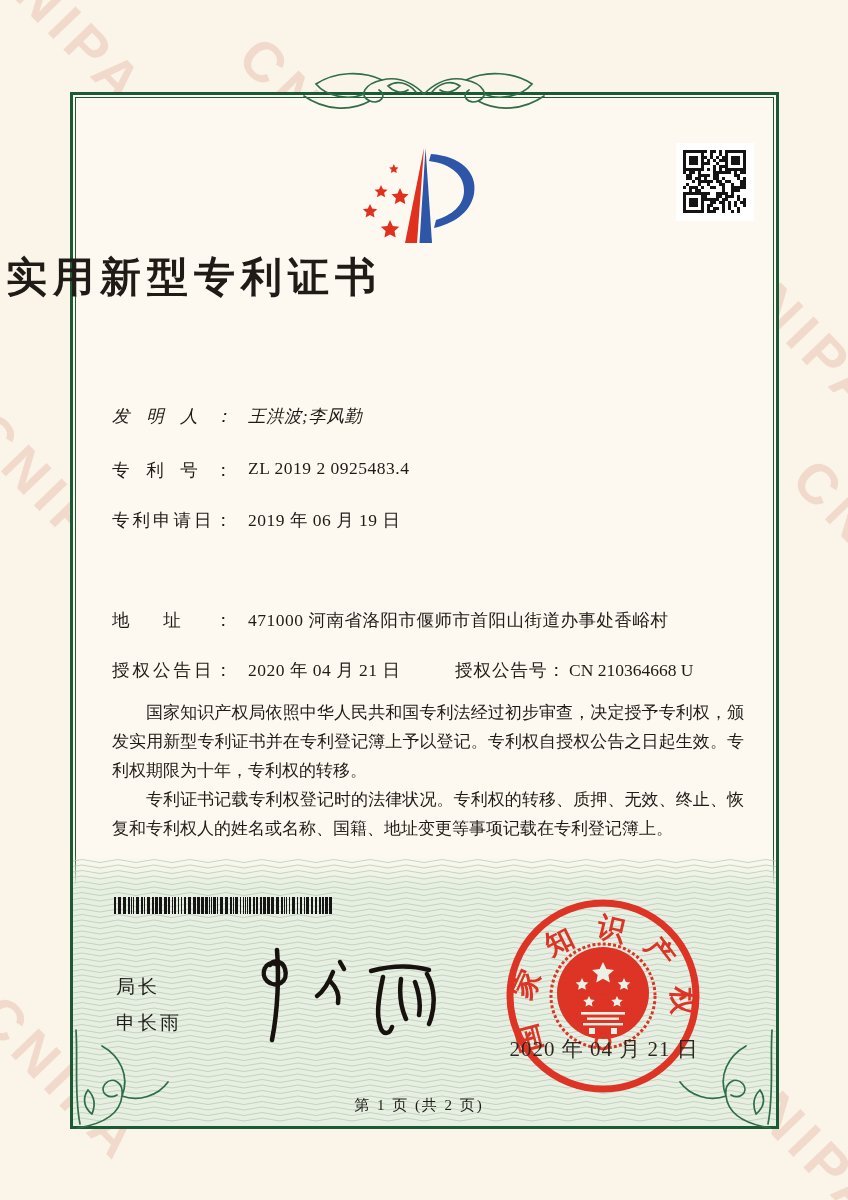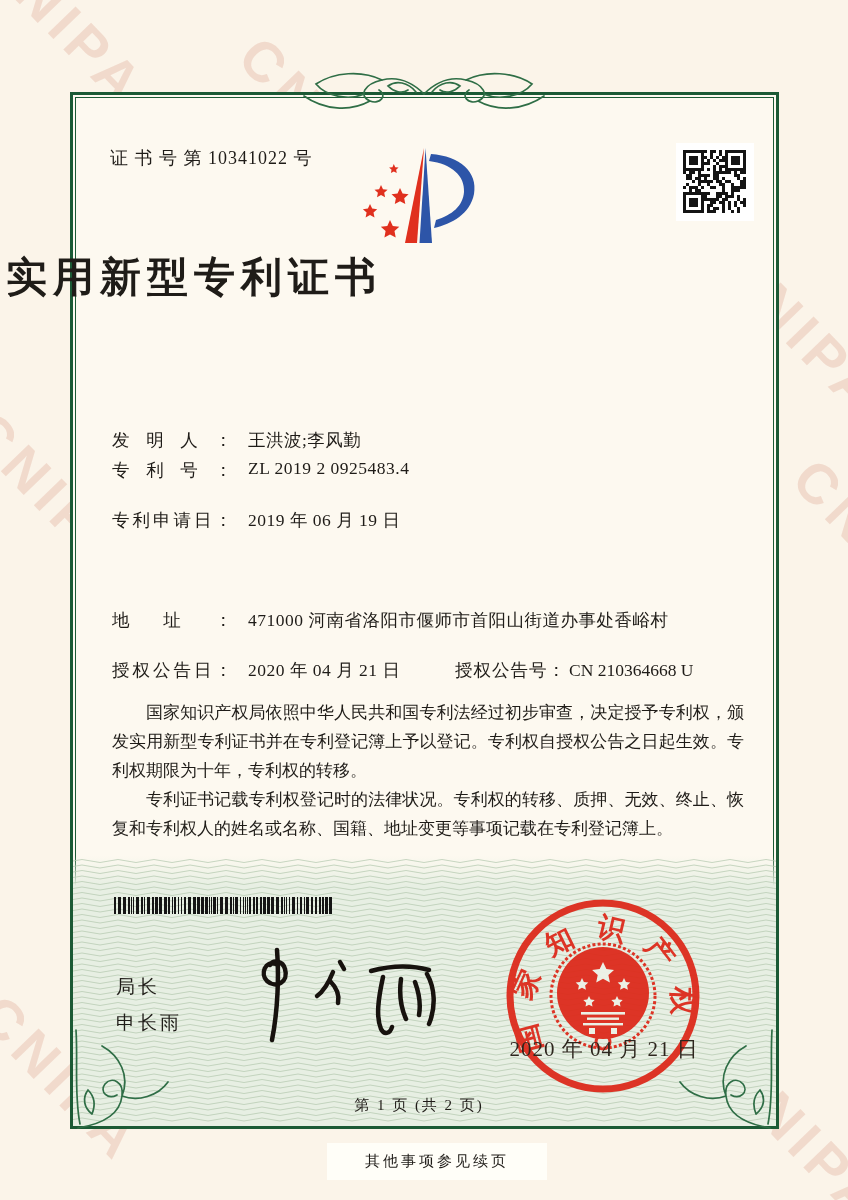--- a/index.html
+++ b/index.html
@@ -112,21 +112,20 @@
     <path d="M6,100 C30,96 48,86 50,68 C52,54 40,48 33,56 C27,64 36,72 45,67 M50,68 C58,48 48,28 30,18 M50,68 C66,74 86,68 96,54"></path>
     <path d="M8,96 C2,66 6,34 4,2 M20,86 c-8,-6 -10,-16 -4,-24 c6,6 8,14 4,24"></path>
   </svg>
   <svg class="ornament" style="left:666px; top:1028px;" width="110" height="104" viewBox="0 0 110 104">
     <g transform="translate(110,0) scale(-1,1)">
       <path d="M6,100 C30,96 48,86 50,68 C52,54 40,48 33,56 C27,64 36,72 45,67 M50,68 C58,48 48,28 30,18 M50,68 C66,74 86,68 96,54"></path>
       <path d="M8,96 C2,66 6,34 4,2 M20,86 c-8,-6 -10,-16 -4,-24 c6,6 8,14 4,24"></path>
     </g>
   </svg>
 
-  <div class="cert-no">证 书 号 第 10341022 号</div>
 
   <svg class="logo" width="145" height="120" viewBox="0 0 145 120">
     <path d="M75,16 C104,18 122,34 118,56 C114,76 96,86 78,90 L80,82 C96,77 107,68 108,54 C109,38 96,26 73,23 Z" fill="#2d55a8"></path>
     <polygon points="68,10 49,105 61,105" fill="#e0301e"></polygon>
     <polygon points="69.5,10 63.5,105 76,105" fill="#2d55a8"></polygon>
     <g fill="#e0301e">
       <path d="M42,29 l1.6,3.4 3.7,.4 -2.7,2.5 .7,3.6 -3.3,-1.8 -3.2,1.8 .7,-3.6 -2.7,-2.5 3.7,-.4 Z" transform="scale(0.9)"></path>
       <path d="M25,47 l2,4.2 4.6,.5 -3.4,3.1 .9,4.5 -4.1,-2.2 -4,2.2 .9,-4.5 -3.4,-3.1 4.6,-.5 Z"></path>
       <path d="M44,50 l2.6,5.5 6,.7 -4.4,4 1.1,5.9 -5.3,-2.9 -5.2,2.9 1.1,-5.9 -4.4,-4 6,-.7 Z"></path>
       <path d="M14,66 l2.2,4.6 5,.6 -3.7,3.4 1,4.9 -4.5,-2.4 -4.4,2.4 1,-4.9 -3.7,-3.4 5,-.6 Z"></path>
@@ -575,21 +574,21 @@
         <b class="d"></b>
         <b></b>
         <b class="d"></b>
         <b></b>
         <b></b>
       </div>
   </div>
 
   <div class="title">实用新型专利证书</div>
 
-  <div class="field" style="top:428px;">
+  <div class="field" style="top:404px;font-style:italic;">
     <span class="lbl">发明人：</span><span class="val">王洪波;李风勤</span>
   </div>
   <div class="field" style="top:458px;">
     <span class="lbl">专利号：</span><span class="val">ZL 2019 2 0925483.4</span>
   </div>
   <div class="field" style="top:508px;">
     <span class="lbl">专利申请日：</span><span class="val">2019 年 06 月 19 日</span>
   </div>
   <div class="field" style="top:608px;">
     <span class="lbl">地址：</span><span class="val">471000 河南省洛阳市偃师市首阳山街道办事处香峪村</span>
@@ -705,15 +704,14 @@
       <path id="sealTextArc" d="M43.4 153.5 A70 70 0 1 1 156.6 153.5"></path>
     </defs>
     <text font-size="28" font-weight="bold" fill="#dd2b1c" letter-spacing="20" font-family="Liberation Serif, DejaVu Serif, serif">
       <textPath href="#sealTextArc" startOffset="2">国家知识产权局</textPath>
     </text>
     <text x="101" y="160" text-anchor="middle" font-size="21" fill="#241c14" letter-spacing="1" font-family="Liberation Serif, DejaVu Serif, serif">2020 年 04 月 21 日</text>
   </svg>
 
   <div class="page-info">第 1 页 (共 2 页)</div>
 
-  <div class="footer-note">其他事项参见续页</div>
 
 </div>
 
 </body></html>

